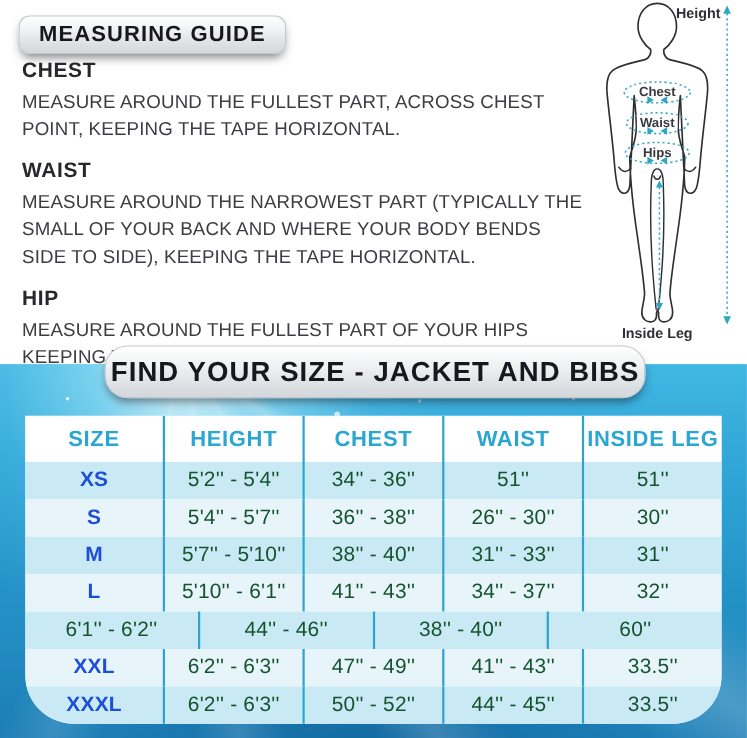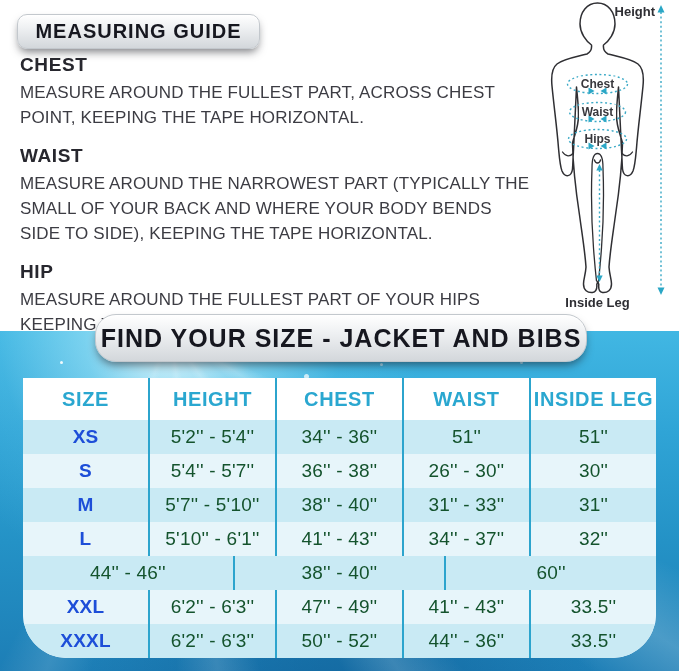--- a/index.html
+++ b/index.html
@@ -190,31 +190,32 @@
           <div class="t-cell">38'' - 40''</div>
           <div class="t-cell">31'' - 33''</div>
           <div class="t-cell">31''</div>
         </div><div class="t-row even">
           <div class="t-cell size-col">L</div>
           <div class="t-cell">5'10'' - 6'1''</div>
           <div class="t-cell">41'' - 43''</div>
           <div class="t-cell">34'' - 37''</div>
           <div class="t-cell">32''</div>
         </div><div class="t-row odd">
+          <div class="t-cell">6'1'' - 6'2''</div>
           <div class="t-cell">44'' - 46''</div>
           <div class="t-cell">38'' - 40''</div>
           <div class="t-cell">60''</div>
         </div><div class="t-row even">
           <div class="t-cell size-col">XXL</div>
           <div class="t-cell">6'2'' - 6'3''</div>
           <div class="t-cell">47'' - 49''</div>
           <div class="t-cell">41'' - 43''</div>
           <div class="t-cell">33.5''</div>
         </div><div class="t-row odd">
           <div class="t-cell size-col">XXXL</div>
           <div class="t-cell">6'2'' - 6'3''</div>
           <div class="t-cell">50'' - 52''</div>
-          <div class="t-cell">44'' - 36''</div>
+          <div class="t-cell">44'' - 45''</div>
           <div class="t-cell">33.5''</div>
         </div></div>
   </div>
 
 </div>
 
 </body></html>

